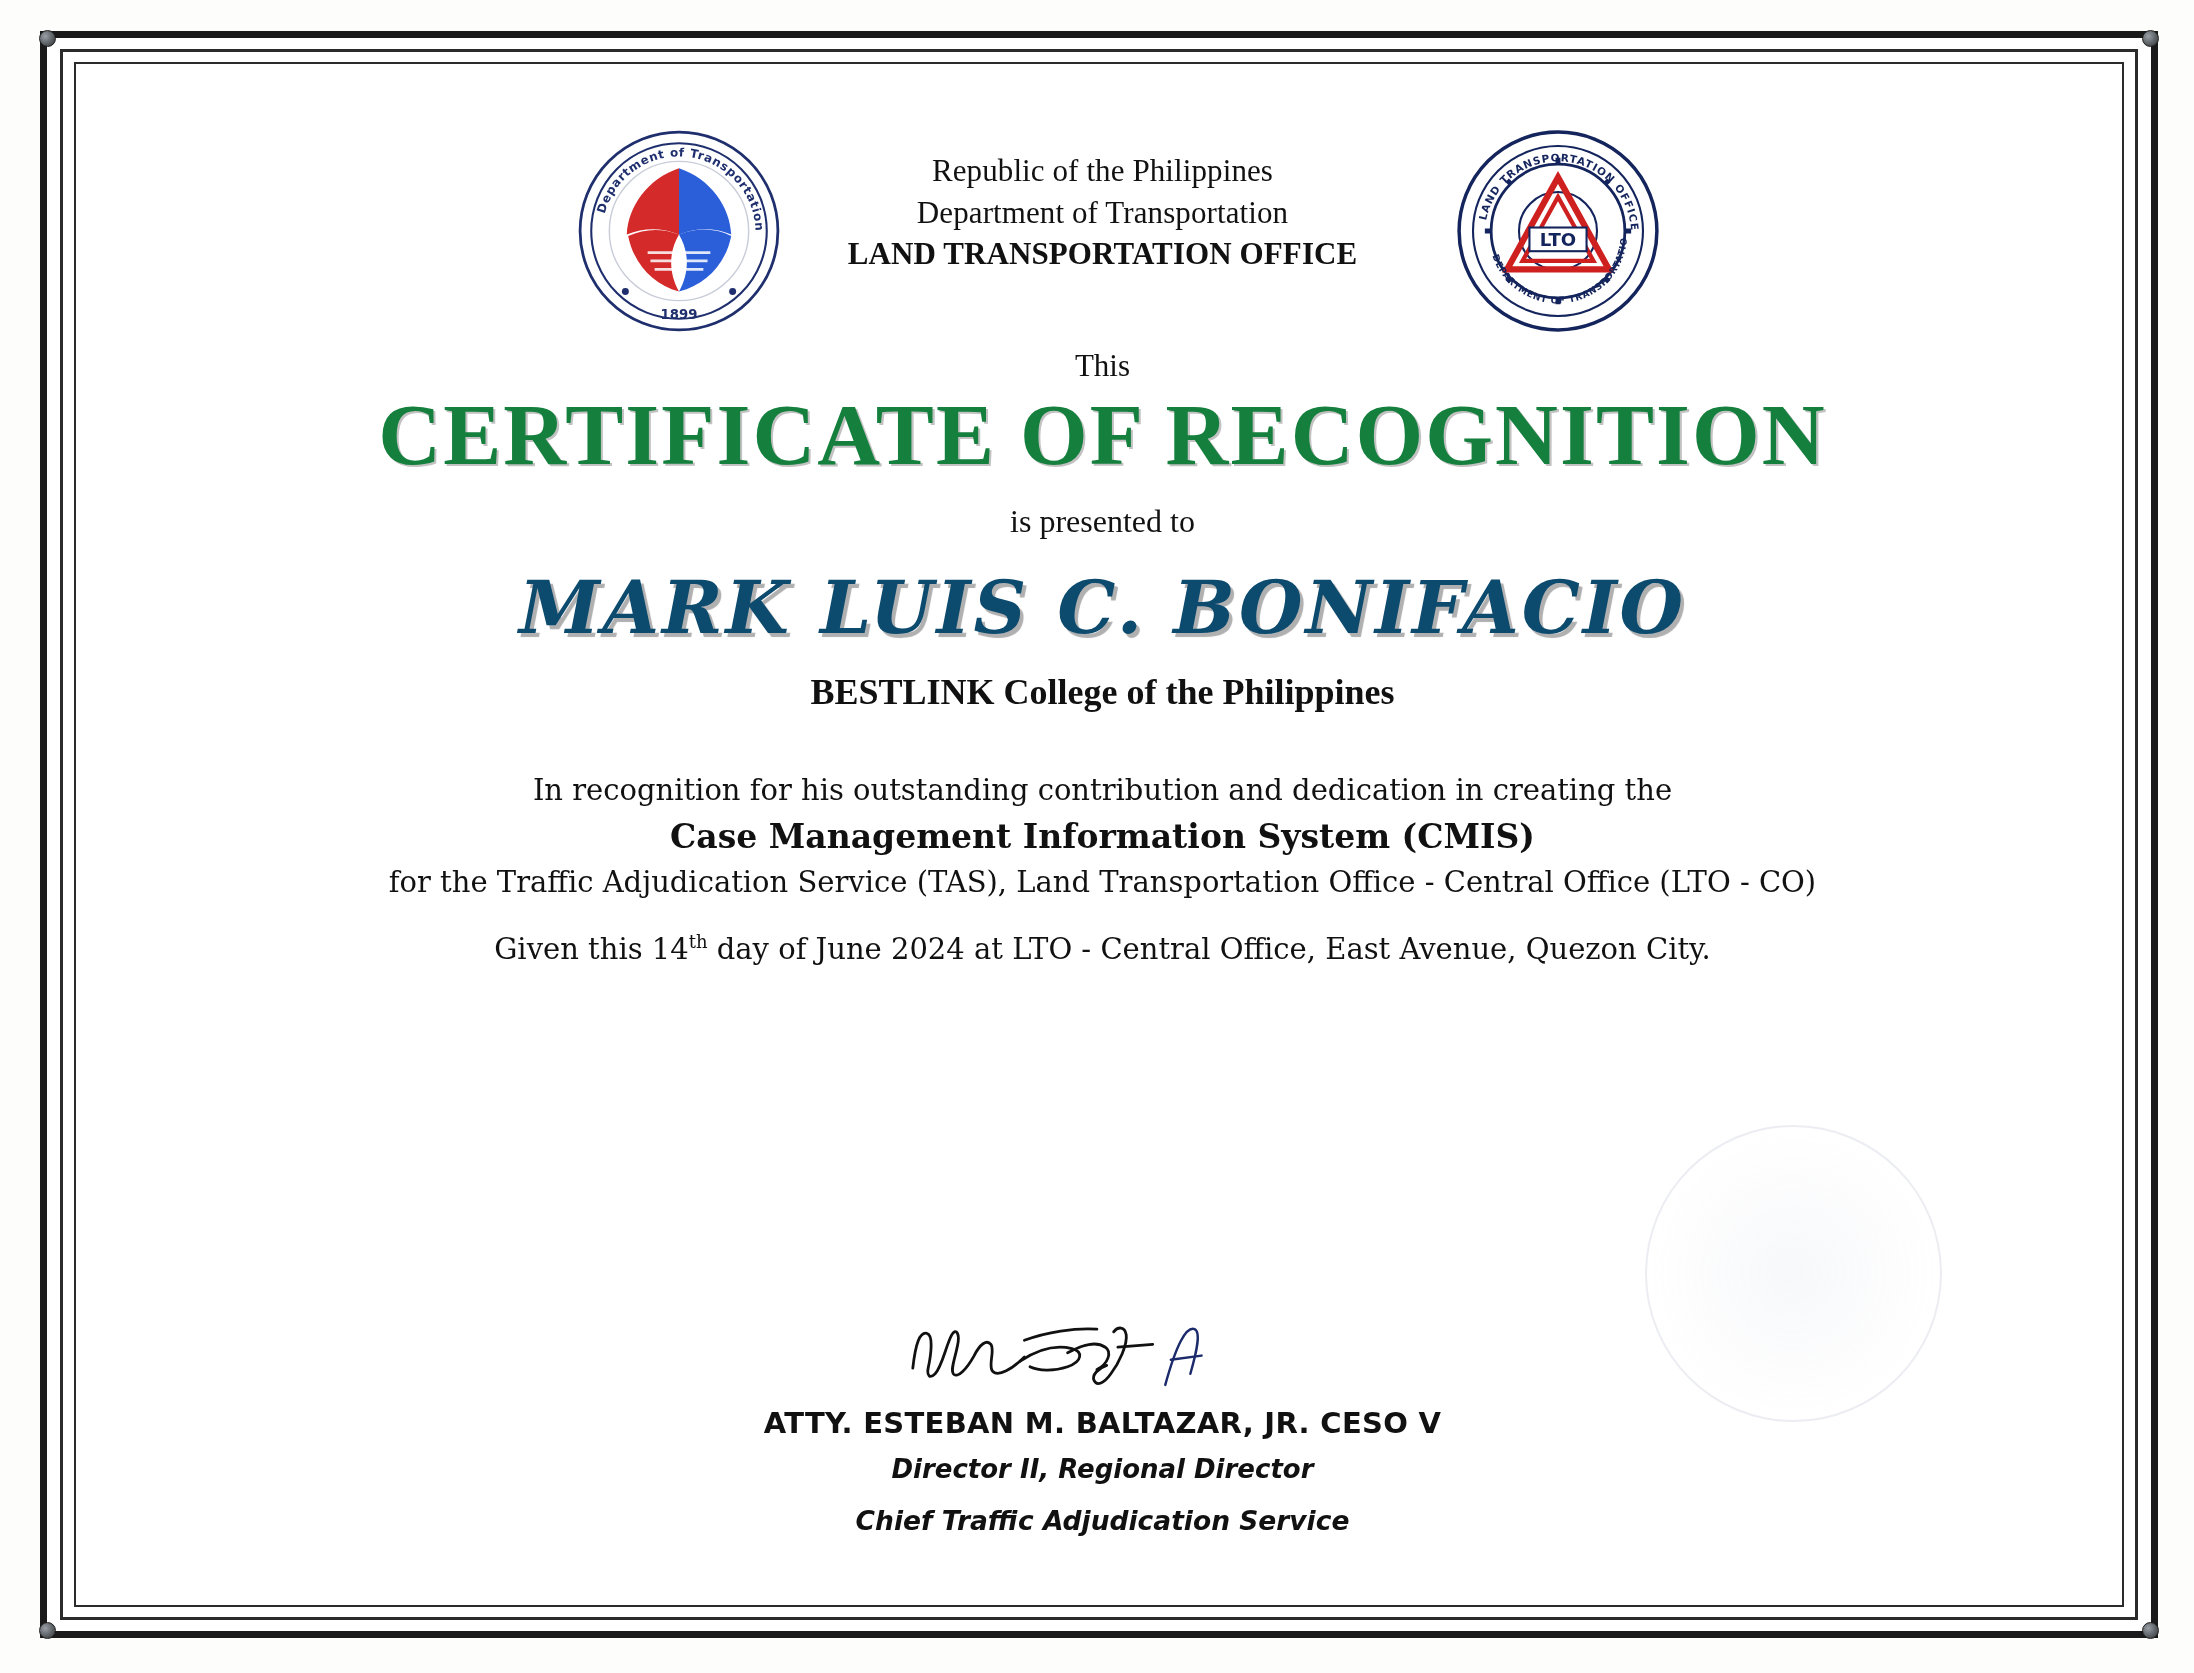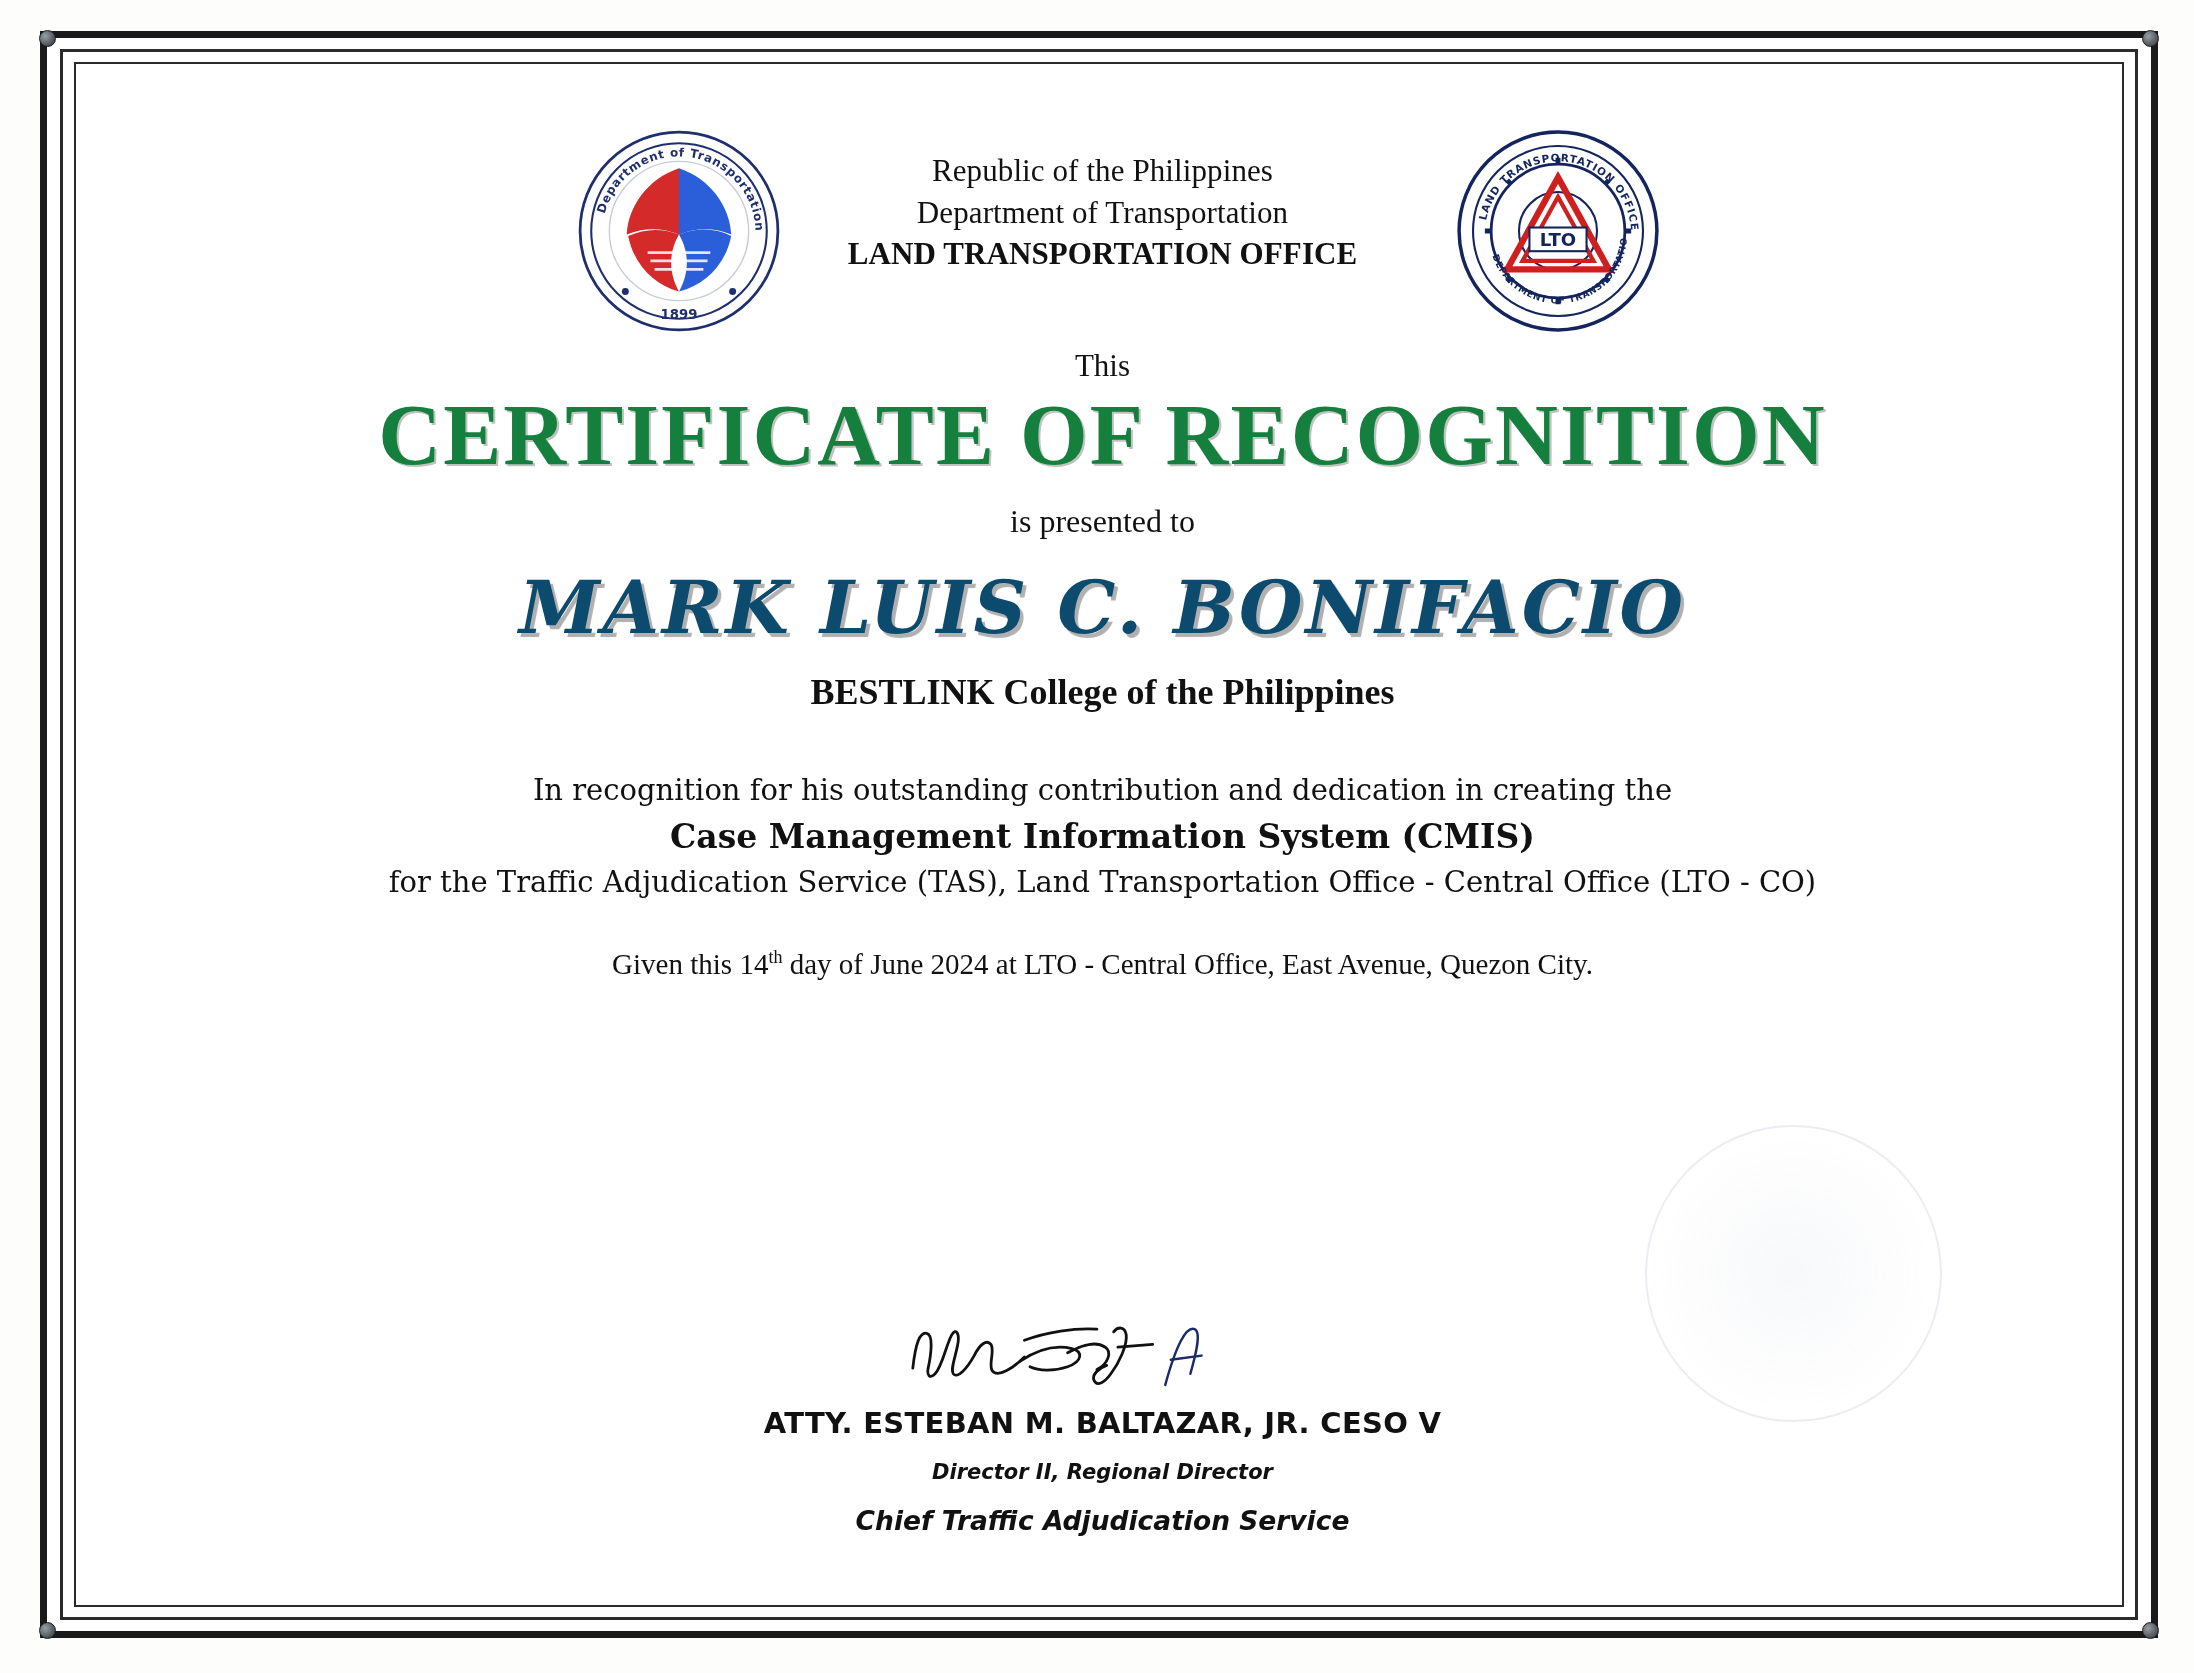--- a/index.html
+++ b/index.html
@@ -159,23 +159,22 @@
   .body-line2 {
     margin-top: 9.8px;
     font-size: 33px;
     font-weight: bold;
   }
   .body-line3 {
     margin-top: 9.8px;
     font-size: 29px;
   }
   .given-line {
-    margin-top: 48px;
+    margin-top: 32px;
     font-size: 29px;
-    font-family: Liberation Serif, serif;
   }
   .given-line sup { font-size: 18px; }
 
   
   .signature-block {
     position: absolute;
     left: 50%;
     transform: translateX(-50%);
     bottom: 18px;
     width: 907px;
@@ -186,23 +185,23 @@
   }
   .sig-script svg { position: absolute; left: 50%; transform: translateX(-50%); top: 0; }
 
   .sig-name {
     font-family: "DejaVu Sans", sans-serif;
     font-size: 29px;
     font-weight: bold;
     letter-spacing: 0.3px;
   }
   .sig-title1 {
-    margin-top: 20px;
+    margin-top: 14px;
     font-family: "DejaVu Sans", sans-serif;
-    font-size: 21px;
+    font-size: 26px;
     font-style: italic;
     font-weight: bold;
   }
   .sig-title2 {
     margin-top: 21px;
     font-family: "DejaVu Sans", sans-serif;
     font-size: 26.5px;
     font-style: italic;
     font-weight: bold;
   }

